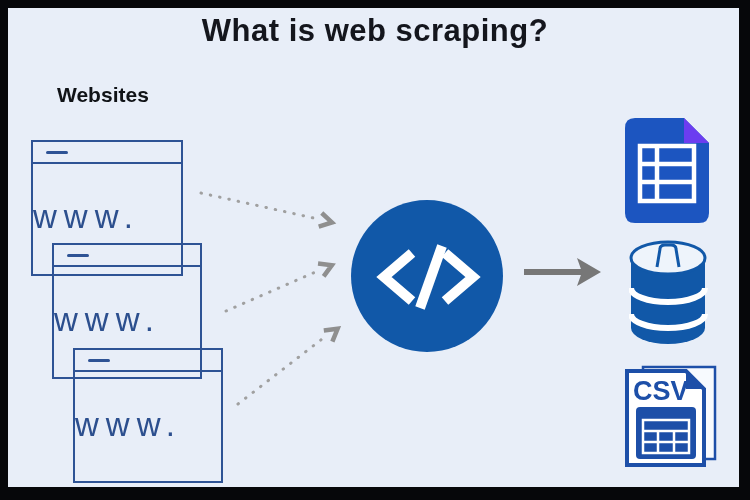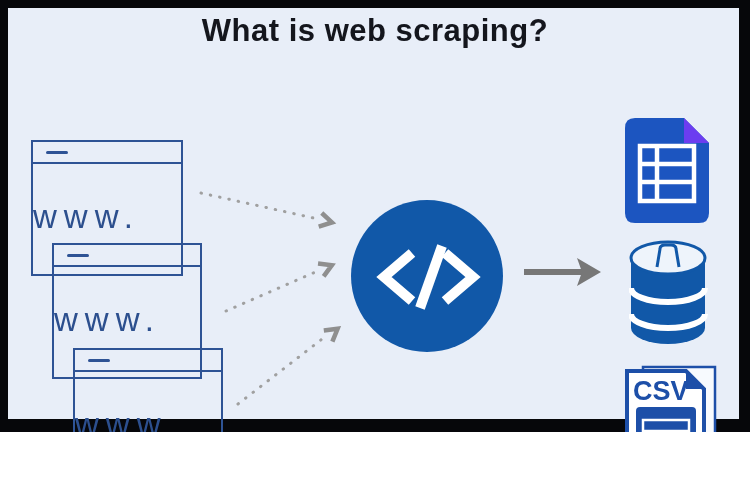--- a/index.html
+++ b/index.html
@@ -1,17 +1,17 @@
 <!DOCTYPE html>
 <html><head>
 <meta charset="utf-8">
 <style>
   html,body{margin:0;padding:0;}
   .canvas{
-    position:relative;width:750px;height:432px;overflow:hidden;
+    position:relative;width:750px;height:500px;overflow:hidden;
     background:#06070a;
     font-family:"Liberation Sans",sans-serif;
   }
   .paper{
     position:absolute;left:8px;top:8px;right:11px;bottom:13px;
     background:#e8eef8;
   }
   .abs{position:absolute;}
   .title{
     left:0;right:0;top:13px;text-align:center;
@@ -38,20 +38,21 @@
   svg{display:block;}
   .overlay{left:0;top:0;pointer-events:none;}
 </style>
 </head>
 <body>
 
 <div class="canvas">
   <div class="paper"></div>
 
   <div class="abs title">What is web scraping?</div>
+  <div class="abs websites-label">Websites</div>
 
   <div class="browser" style="left:31px;top:140px;width:152px;height:136px;">
     <div class="titlebar">
       <span class="titledash"></span>
     </div>
     <div class="wwwtext">www.</div>
   </div>
 
   <div class="browser" style="left:52px;top:243px;width:150px;height:136px;">
     <div class="titlebar">

